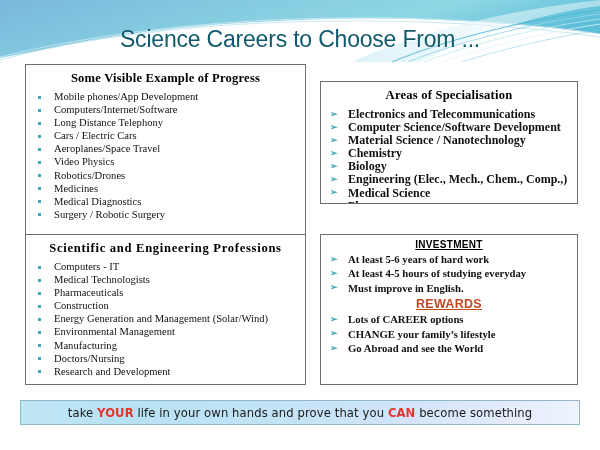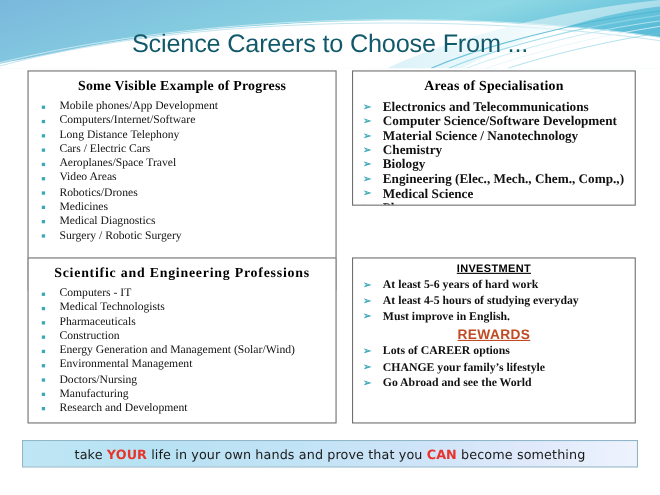--- a/index.html
+++ b/index.html
@@ -41,21 +41,21 @@
 
   
   .box {
     position: absolute;
     border: 1px solid #6f6f6f;
     background: #ffffff;
     box-sizing: border-box;
     overflow: hidden;
   }
   #box-progress   { left: 25px;  top: 64px;  width: 281px; height: 200px; }
-  #box-areas      { left: 320px; top: 64px;  width: 258px; height: 123px; }
+  #box-areas      { left: 320px; top: 81px;  width: 258px; height: 123px; }
   #box-professions{ left: 25px;  top: 234px; width: 281px; height: 151px; }
   #box-investment { left: 320px; top: 234px; width: 258px; height: 151px; }
 
   .box-title {
     text-align: center;
     font-family: "Liberation Serif", serif;
     font-weight: bold;
     font-size: 12.6px;
     color: #000000;
     margin: 6px 0 5px 0;
@@ -192,21 +192,21 @@
 <div id="page-title">Science Careers to Choose From ...</div>
 
 <div class="box" id="box-progress">
   <div class="box-title">Some Visible Example of Progress</div>
   <ul class="bullets dot">
     <li>Mobile phones/App Development</li>
     <li>Computers/Internet/Software</li>
     <li>Long Distance Telephony</li>
     <li>Cars  / Electric Cars</li>
     <li>Aeroplanes/Space Travel</li>
-    <li>Video Areas</li>
+    <li>Video Physics</li>
     <li>Robotics/Drones</li>
     <li>Medicines</li>
     <li>Medical Diagnostics</li>
     <li>Surgery /  Robotic Surgery</li>
   </ul>
 </div>
 
 <div class="box" id="box-areas">
   <div class="box-title">Areas of Specialisation</div>
   <ul class="bullets arrow">
@@ -226,22 +226,22 @@
 
 <div class="box" id="box-professions">
   <div class="box-title spaced">Scientific and Engineering  Professions</div>
   <ul class="bullets dot">
     <li>Computers - IT</li>
     <li>Medical Technologists</li>
     <li>Pharmaceuticals</li>
     <li>Construction</li>
     <li>Energy Generation and Management (Solar/Wind)</li>
     <li>Environmental Management</li>
+    <li>Manufacturing</li>
     <li>Doctors/Nursing</li>
-    <li>Manufacturing</li>
     <li>Research and Development</li>
   </ul>
 </div>
 
 <div class="box" id="box-investment">
   <div class="box-title underlined">INVESTMENT</div>
   <ul class="bullets arrow">
     <li>At least 5-6 years of hard work</li>
     <li>At least 4-5 hours of studying everyday</li>
     <li>Must improve in English.</li>

